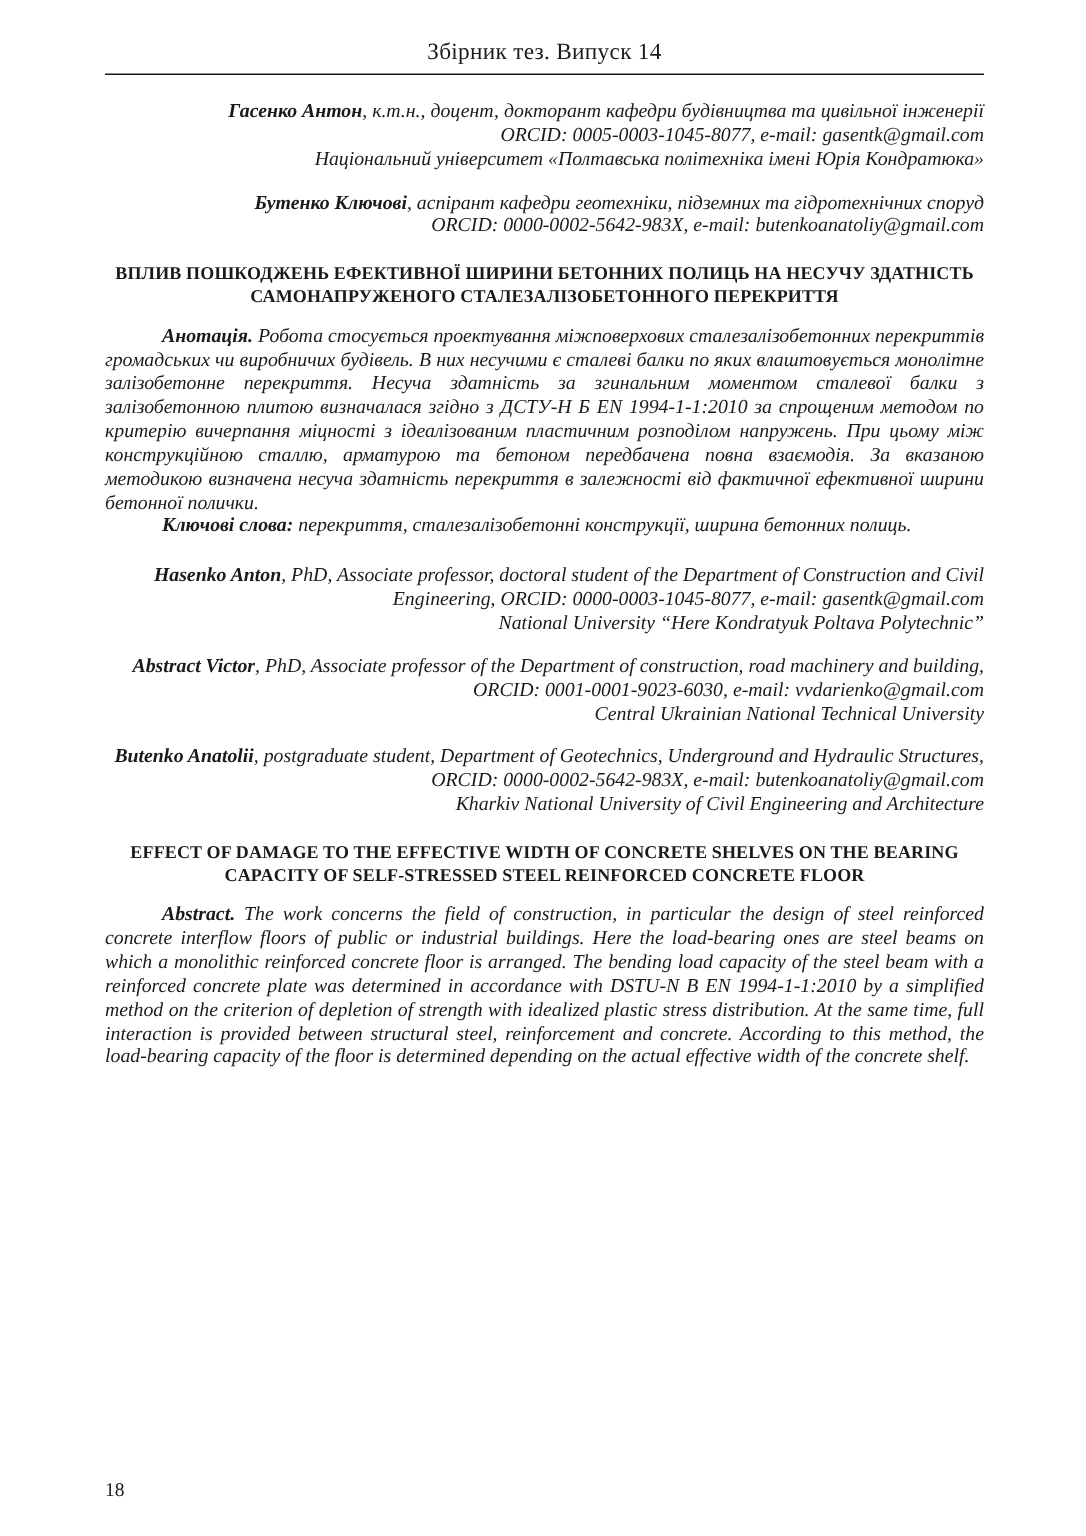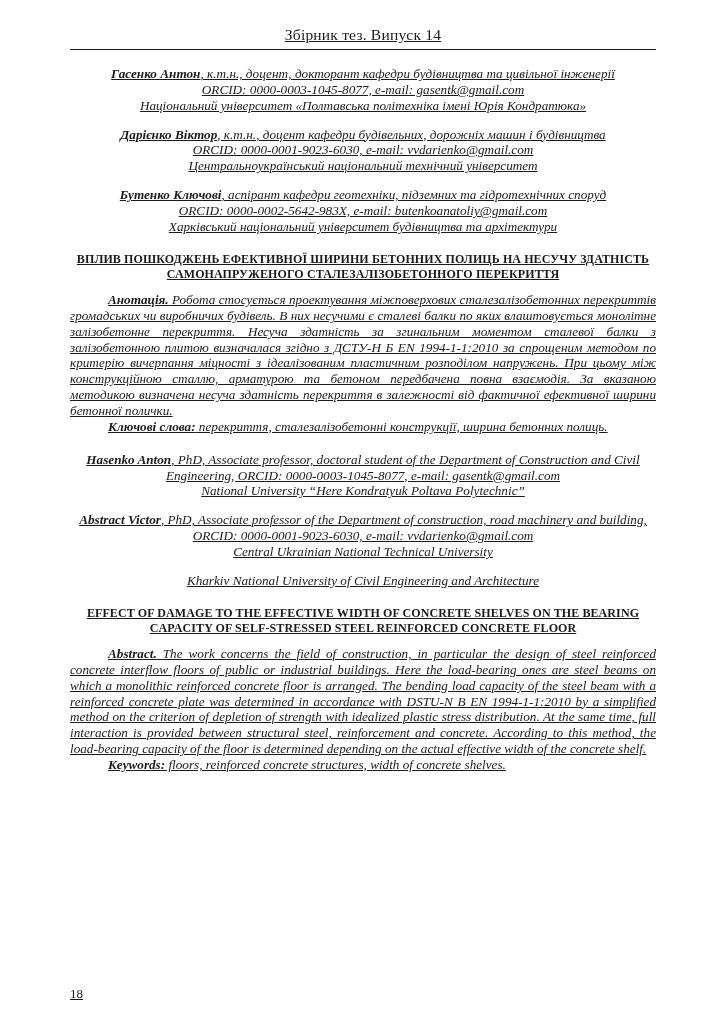--- a/index.html
+++ b/index.html
@@ -2,26 +2,26 @@
 <html><head>
 <meta charset="utf-8">
 <style>
   * { margin:0; padding:0; box-sizing:border-box; }
   html, body { background:#ffffff; }
   body { width:724px; }
   .page {
     width:724px; height:1024px; background:#ffffff; color:#1a1a1a;
     font-family:"Liberation Serif", "DejaVu Serif", serif;
     padding:26px 68px 22px 70px;
-    display:flex; flex-direction:column; overflow:hidden;text-decoration:underline;
+    display:flex; flex-direction:column; overflow:hidden;
   }
   .running-head-title { text-align:center; font-size:15.5px; letter-spacing:0.2px; }
   .running-head-rule { border-bottom:1px solid #1a1a1a; margin-top:5px; }
   .udc { margin-top:30px; font-weight:bold; font-size:13.5px; }
-  .authors { font-style:italic; font-size:13.2px; line-height:1.2; text-align:center; }
+  .authors { font-style:italic; font-size:13.2px; line-height:1.2; text-align:right; }
   .authors-ua { margin-top:16px; }
   .authors-en { margin-top:17px; }
   .author-block + .author-block { margin-top:13px; }
   .author-block p { margin:0; }
   .author-name { font-weight:bold; }
   .doc-title {
     margin-top:17px; text-align:center; font-weight:bold;
     font-size:12px; line-height:1.27; letter-spacing:0.1px;
   }
   .title-en { margin-top:17px; }
@@ -41,58 +41,52 @@
 
   <header class="running-head">
     <div class="running-head-title">Збірник тез. Випуск 14</div>
     <div class="running-head-rule"></div>
   </header>
 
 
   <section class="authors authors-ua">
     <div class="author-block">
       <p><strong class="author-name">Гасенко Антон</strong><span>, к.т.н., доцент, докторант кафедри будівництва та цивільної інженерії</span></p>
-      <p>ORCID: 0000-0003-1045-8077, e-mail: gasentk@gmail.com</p>
+      <p>ORCID: 0005-0003-1045-8077, e-mail: gasentk@gmail.com</p>
       <p>Національний університет «Полтавська політехніка імені Юрія Кондратюка»</p>
-    </div>
-    <div class="author-block">
-      <p><strong class="author-name">Дарієнко Віктор</strong><span>, к.т.н., доцент кафедри будівельних, дорожніх машин і будівництва</span></p>
-      <p>ORCID: 0000-0001-9023-6030, e-mail: vvdarienko@gmail.com</p>
-      <p>Центральноукраїнський національний технічний університет</p>
     </div>
     <div class="author-block">
       <p><strong class="author-name">Бутенко Ключові</strong><span>, аспірант кафедри геотехніки, підземних та гідротехнічних споруд</span></p>
       <p>ORCID: 0000-0002-5642-983X, e-mail: butenkoanatoliy@gmail.com</p>
-      <p>Харківський національний університет будівництва та архітектури</p>
     </div>
   </section>
 
   <h1 class="doc-title">ВПЛИВ ПОШКОДЖЕНЬ ЕФЕКТИВНОЇ ШИРИНИ БЕТОННИХ ПОЛИЦЬ НА НЕСУЧУ ЗДАТНІСТЬ САМОНАПРУЖЕНОГО СТАЛЕЗАЛІЗОБЕТОННОГО ПЕРЕКРИТТЯ</h1>
 
   <p class="abstract"><strong class="lead">Анотація.</strong><span> Робота стосується проектування міжповерхових сталезалізобетонних перекриттів громадських чи виробничих будівель. В них несучими є сталеві балки по яких влаштовується монолітне залізобетонне перекриття. Несуча здатність за згинальним моментом сталевої балки з залізобетонною плитою визначалася згідно з ДСТУ-Н Б EN 1994-1-1:2010 за спрощеним методом по критерію вичерпання міцності з ідеалізованим пластичним розподілом напружень. При цьому між конструкційною сталлю, арматурою та бетоном передбачена повна взаємодія. За вказаною методикою визначена несуча здатність перекриття в залежності від фактичної ефективної ширини бетонної полички.</span></p>
 
   <p class="keywords"><strong class="lead">Ключові слова:</strong><span> перекриття, сталезалізобетонні конструкції, ширина бетонних полиць.</span></p>
 
   <section class="authors authors-en">
     <div class="author-block">
       <p><strong class="author-name">Hasenko Anton</strong><span>, PhD, Associate professor, doctoral student of the Department of Construction and Civil Engineering, ORCID: 0000-0003-1045-8077, e-mail: gasentk@gmail.com</span></p>
       <p>National University “Here Kondratyuk Poltava Polytechnic”</p>
     </div>
     <div class="author-block">
-      <p><strong class="author-name">Abstract Victor</strong><span>, PhD, Associate professor of the Department of construction, road machinery and building, ORCID: 0000-0001-9023-6030, e-mail: vvdarienko@gmail.com</span></p>
+      <p><strong class="author-name">Abstract Victor</strong><span>, PhD, Associate professor of the Department of construction, road machinery and building, ORCID: 0001-0001-9023-6030, e-mail: vvdarienko@gmail.com</span></p>
       <p>Central Ukrainian National Technical University</p>
     </div>
     <div class="author-block">
+      <p><strong class="author-name">Butenko Anatolii</strong><span>, postgraduate student, Department of Geotechnics, Underground and Hydraulic Structures, ORCID: 0000-0002-5642-983X, e-mail: butenkoanatoliy@gmail.com</span></p>
       <p>Kharkiv National University of Civil Engineering and Architecture</p>
     </div>
   </section>
 
   <h1 class="doc-title title-en">EFFECT OF DAMAGE TO THE EFFECTIVE WIDTH OF CONCRETE SHELVES ON THE BEARING CAPACITY OF SELF-STRESSED STEEL REINFORCED CONCRETE FLOOR</h1>
 
   <p class="abstract"><strong class="lead">Abstract.</strong><span> The work concerns the field of construction, in particular the design of steel reinforced concrete interflow floors of public or industrial buildings. Here the load-bearing ones are steel beams on which a monolithic reinforced concrete floor is arranged. The bending load capacity of the steel beam with a reinforced concrete plate was determined in accordance with DSTU-N B EN 1994-1-1:2010 by a simplified method on the criterion of depletion of strength with idealized plastic stress distribution. At the same time, full interaction is provided between structural steel, reinforcement and concrete. According to this method, the load-bearing capacity of the floor is determined depending on the actual effective width of the concrete shelf.</span></p>
 
-  <p class="keywords"><strong class="lead">Keywords:</strong><span> floors, reinforced concrete structures, width of concrete shelves.</span></p>
 
   <footer class="page-footer">
     <span class="page-number">18</span>
   </footer>
 
 </div>
 
 </body></html>

